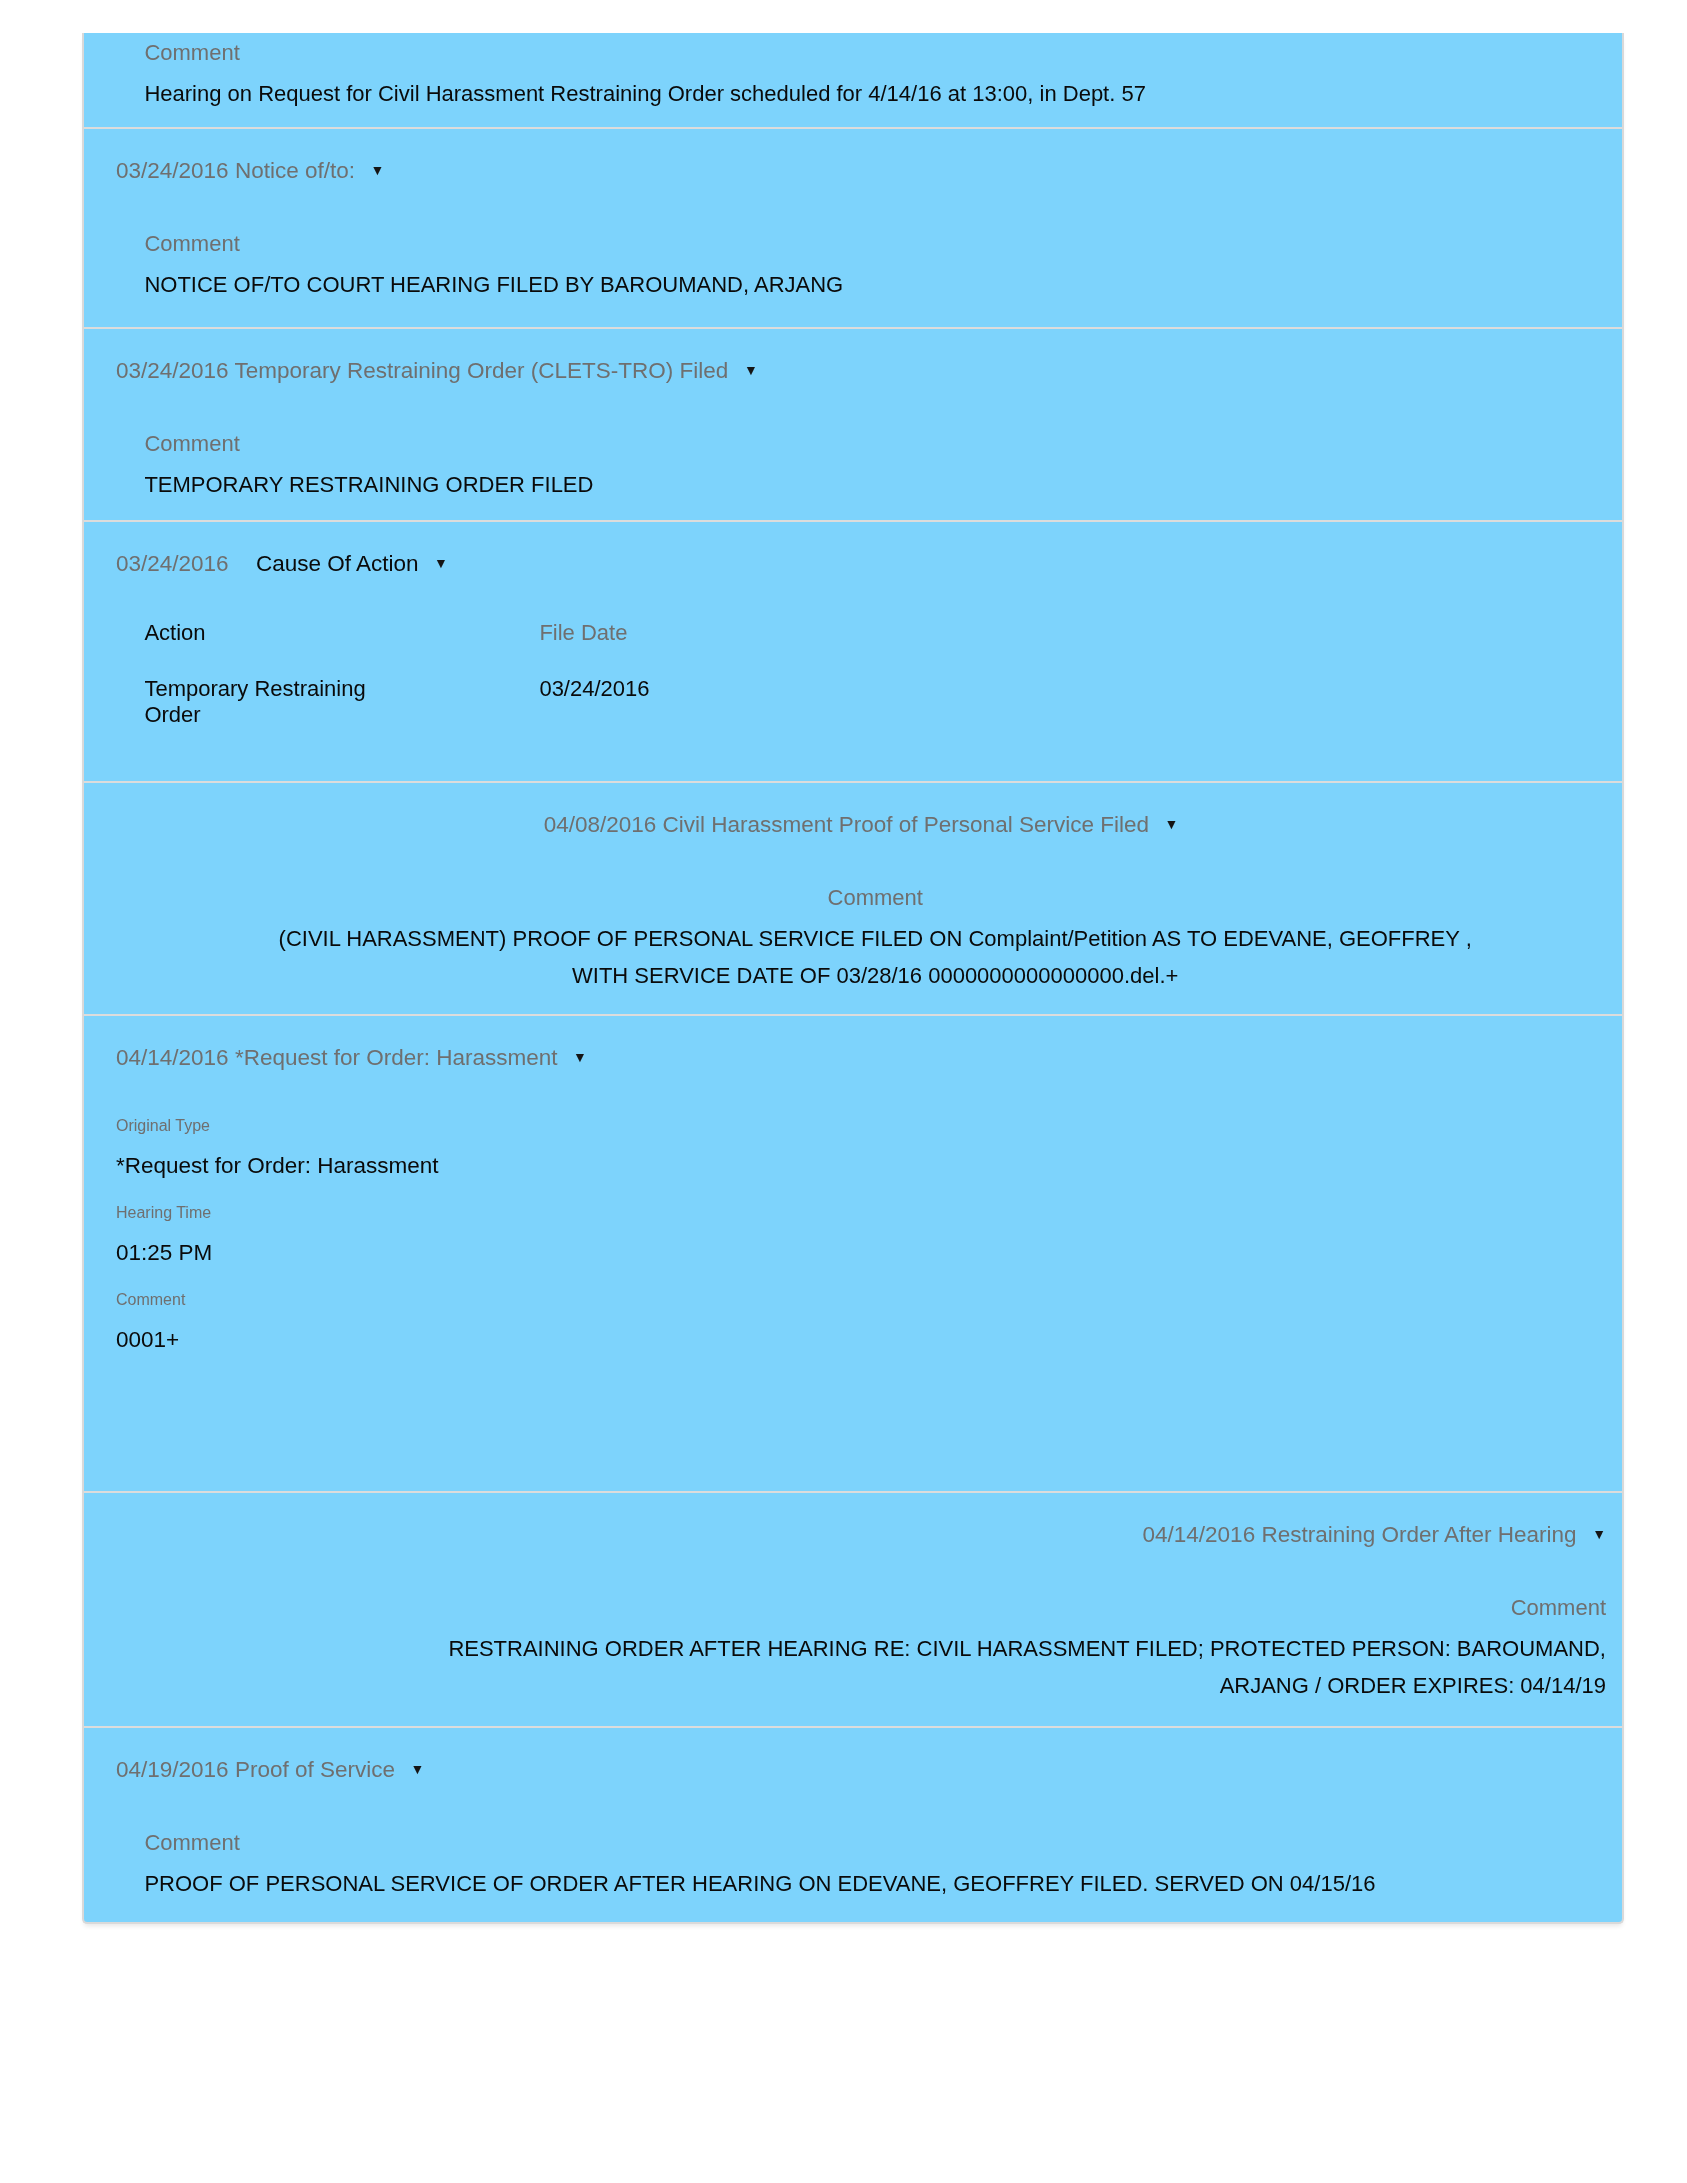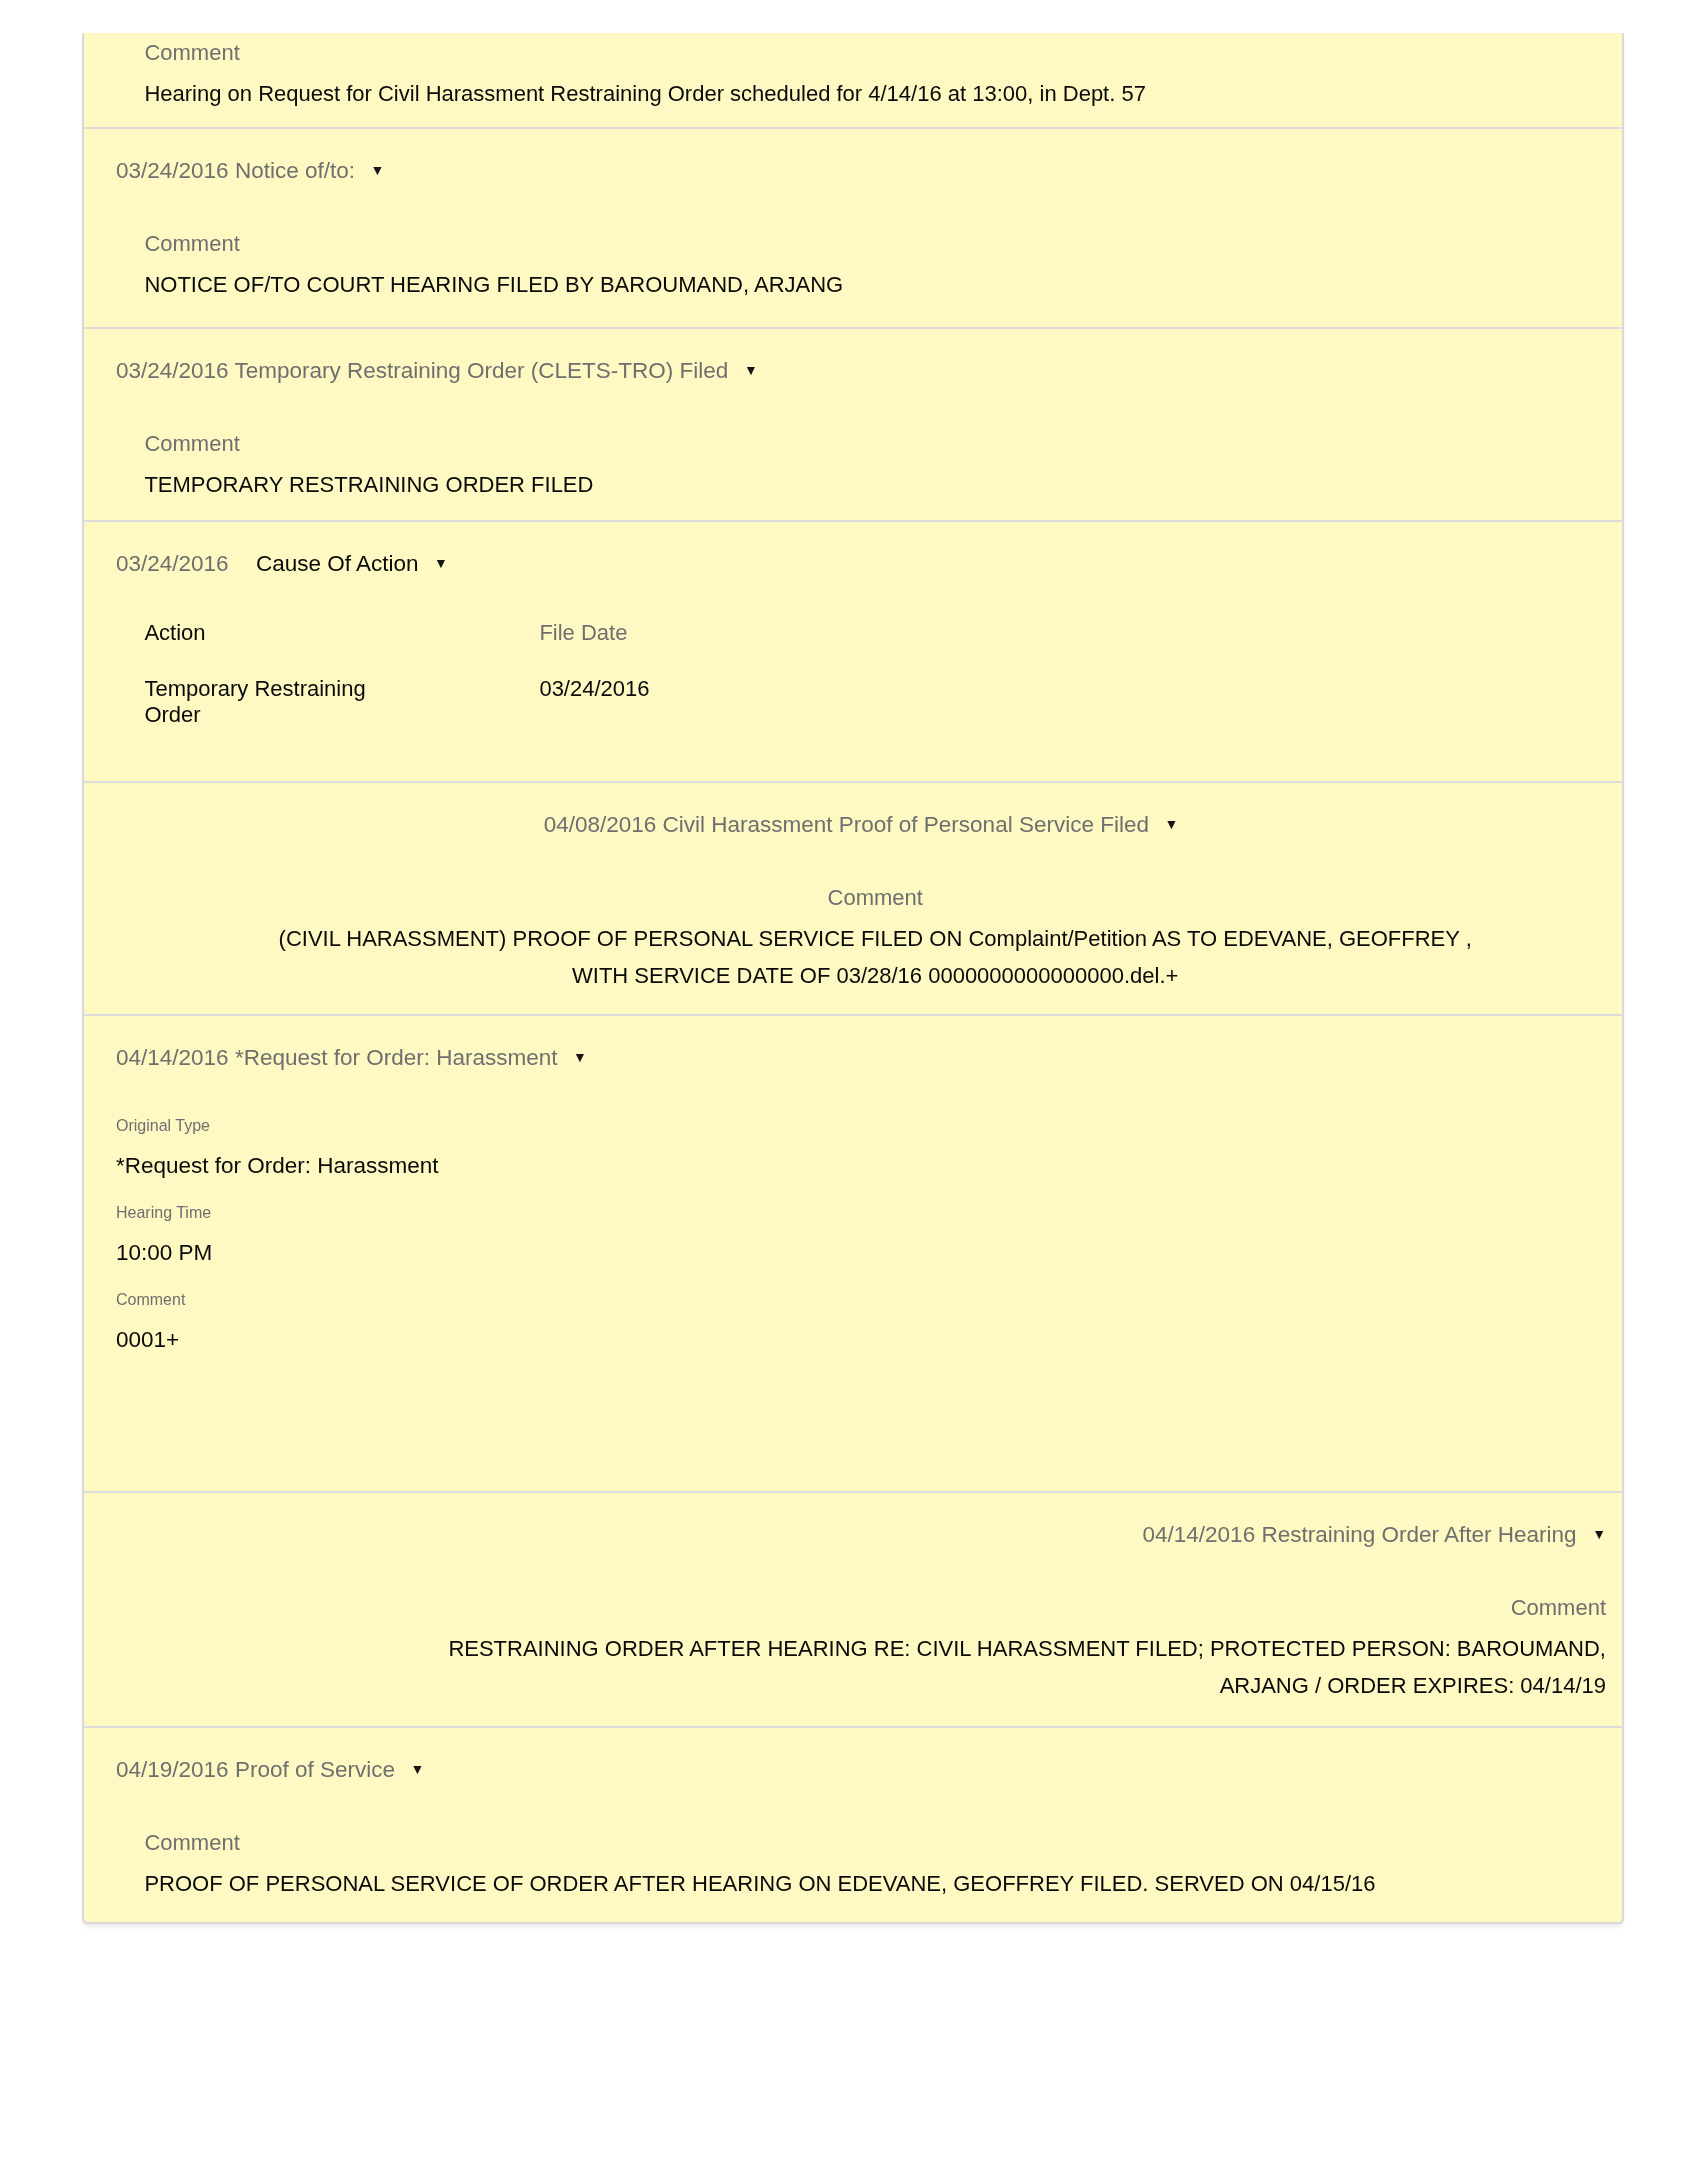--- a/index.html
+++ b/index.html
@@ -8,21 +8,21 @@
     --divider:#dcdcdc;
     --border:#d9d9d9;
   }
   *{box-sizing:border-box;margin:0;padding:0;}
   html,body{width:1687px;height:2183px;background:#ffffff;
     font-family:"Liberation Sans", sans-serif;color:var(--text);}
   body{position:relative;overflow:hidden;}
 
   .panel{
     position:absolute;left:82px;top:33px;width:1542px;
-    background:#fef9c3;
+    background:#7dd3fc;
     border-left:2px solid var(--border);
     border-right:2px solid var(--border);
     border-bottom:2px solid var(--border);
     border-radius:0 0 5.3px 5.3px;
     box-shadow:0 4px 5.3px -2px rgba(0,0,0,0.10);
   }
 
   .entry{padding:26.5px 16px 0 32px;border-bottom:2px solid var(--divider);}
   .entry:last-child{border-bottom:none;}
 
@@ -132,21 +132,21 @@
       <span class="title">*Request for Order: Harassment</span>
       <span class="caret">▼</span>
     </div>
     <div class="fields">
       <div class="field">
         <div class="field-label">Original Type</div>
         <div class="field-value">*Request for Order: Harassment</div>
       </div>
       <div class="field">
         <div class="field-label">Hearing Time</div>
-        <div class="field-value">10:00 PM</div>
+        <div class="field-value">01:25 PM</div>
       </div>
       <div class="field">
         <div class="field-label">Comment</div>
         <div class="field-value">0001+</div>
       </div>
     </div>
   </section>
 
   <section class="entry e7">
     <div class="entry-header">

